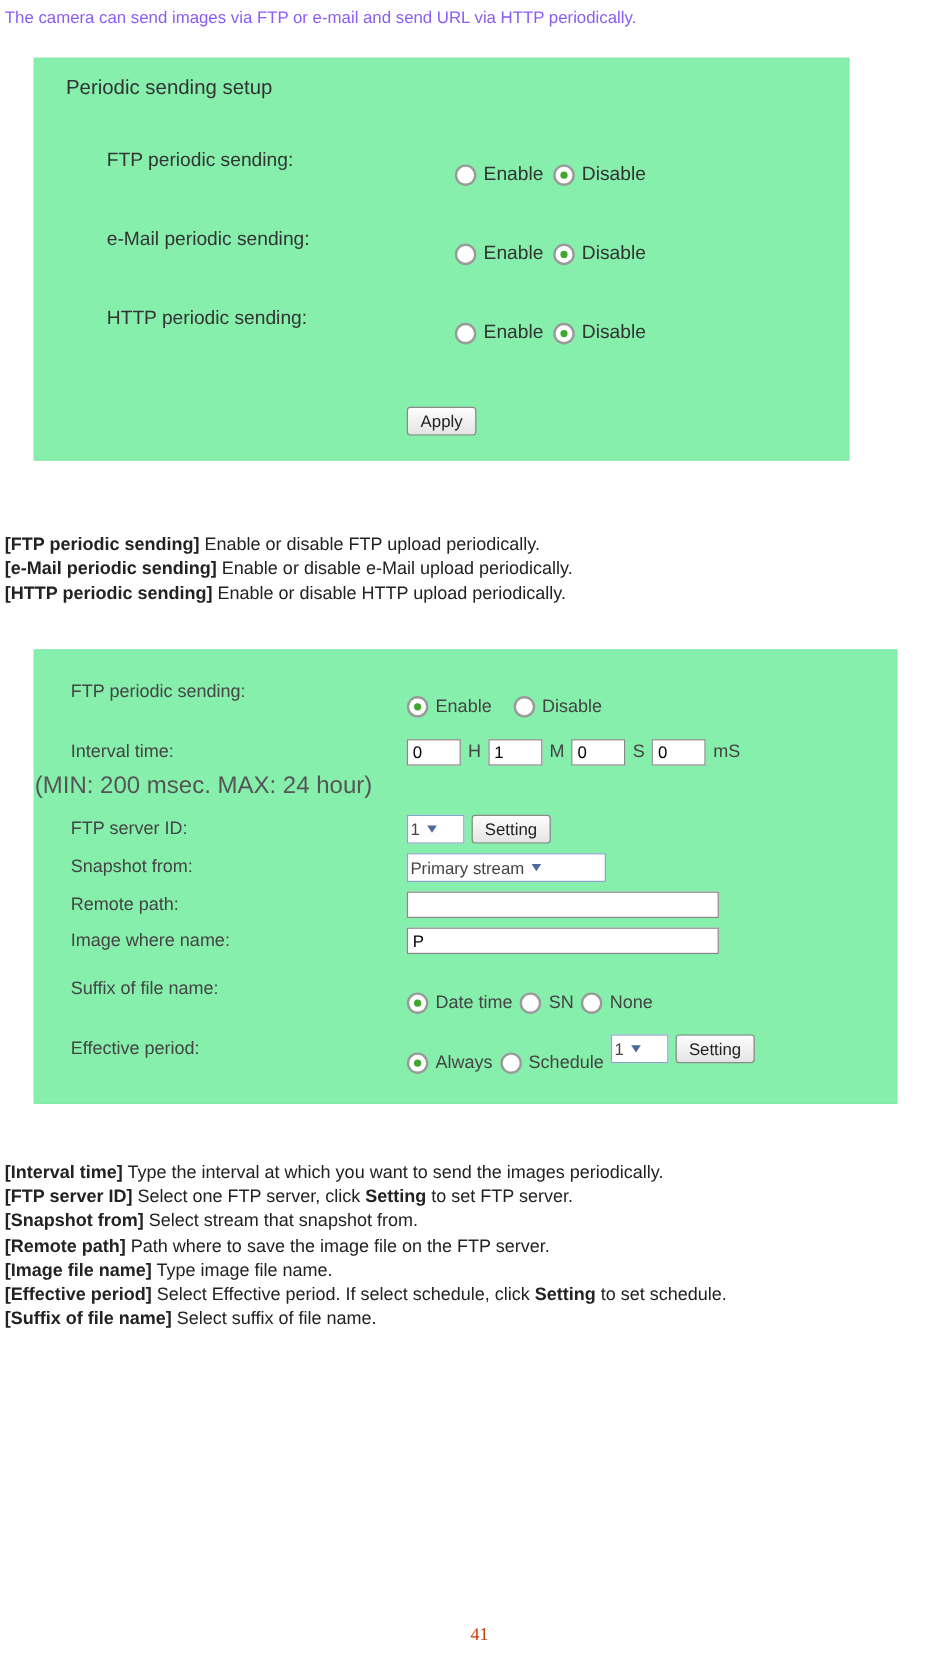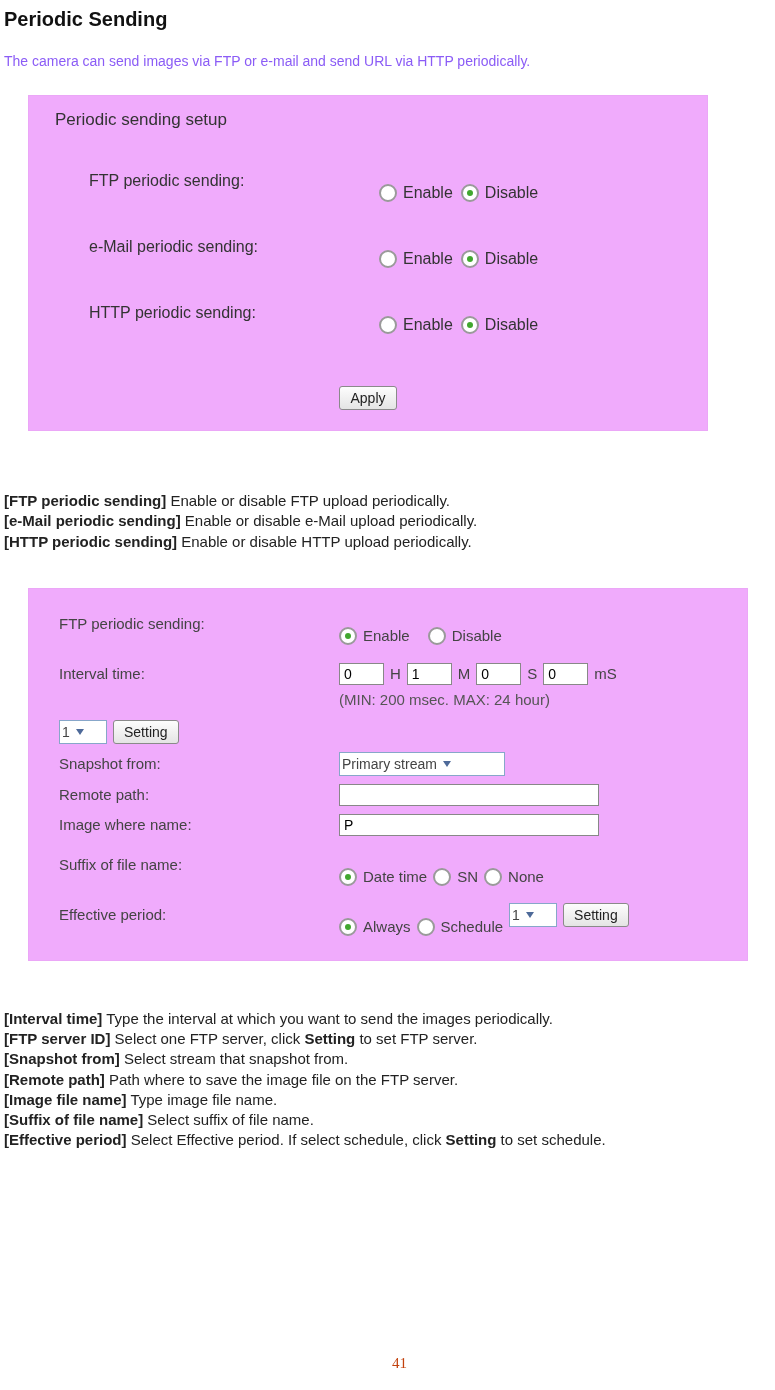--- a/index.html
+++ b/index.html
@@ -1,20 +1,20 @@
 <!DOCTYPE html>
 <html><head>
 <meta charset="utf-8">
 <style>
   html,body{margin:0;padding:0;background:#fff;color:#222;font-family:Arial,Helvetica,sans-serif;}
   .page{width:775px;min-height:1390px;margin:0 auto;padding:6px 14px 0 4px;box-sizing:border-box;position:relative;}
   h1{font-size:20px;font-weight:bold;margin:2px 0 22px 0;color:#111;}
   p.intro{font-size:14px;margin:0 0 26px 0;color:#8b5cf6;}
   
-  .fig{border:1px solid rgba(0,0,0,0.02);background:#f0abfc;margin-left:24px;box-sizing:border-box;}
+  .fig{border:1px solid rgba(0,0,0,0.02);background:#86efac;margin-left:24px;box-sizing:border-box;}
   .fig1{width:680px;padding:10px 0 20px 0;}
   .fig-title{font-family:Verdana,Geneva,sans-serif;font-size:17px;color:#333;padding:4px 0 18px 26px;}
   .row1{display:flex;align-items:center;padding:12px 0 12px 60px;}
   .row1-label{font-family:Verdana,Geneva,sans-serif;font-size:16px;color:#333;width:290px;}
   .radios{display:flex;align-items:center;gap:8px;font-family:Verdana,Geneva,sans-serif;font-size:16px;color:#333;}
   .radio{display:inline-flex;align-items:center;gap:6px;margin-top:24px;}
   .r-outer{width:14px;height:14px;border:2px solid #9a9a9a;border-radius:50%;display:inline-flex;align-items:center;justify-content:center;background:#fff;}
   .r-checked .r-inner{width:6px;height:6px;border-radius:50%;background:#41a72f;}
   .apply-row{display:flex;justify-content:center;padding-top:40px;}
   .btn{font-family:Tahoma,Geneva,sans-serif;font-size:14px;color:#222;border:1px solid #8a8a8a;border-radius:3px;padding:3px 10px;background:linear-gradient(#fdfdfd,#e4e4e4);}
@@ -23,29 +23,28 @@
   .bold{font-weight:bold;}
   
   .fig2{width:720px;margin-top:36px;padding:6px 0 20px 0;}
   .row2{display:flex;align-items:center;padding:4px 0 4px 30px;font-family:Verdana,Geneva,sans-serif;font-size:15px;color:#444;}
   .row2-label{width:280px;}
   .ctrl{display:flex;align-items:center;gap:6px;}
   .input{border:1px solid #888;background:#fff;font-family:Verdana,Geneva,sans-serif;font-size:14px;padding:2px 4px;box-sizing:border-box;}
   .w-small{width:45px;} .w-med{width:260px;} .w-sel{width:42px;}
   .sel{border:1px solid #87a7c9;background:#fff;font-family:Verdana,Geneva,sans-serif;font-size:14px;padding:0 2px;height:22px;display:inline-flex;align-items:center;}
   .sel .tri{display:inline-block;margin-left:6px;width:0;height:0;border-left:4px solid transparent;border-right:4px solid transparent;border-top:6px solid #4e6a99;}
-  .hint{font-family:Verdana,Geneva,sans-serif;font-size:15px;color:#555;margin-left:310px;padding:2px 0 8px 0;}
+  .hint{font-family:Verdana,Geneva,sans-serif;font-size:20px;color:#555;padding:2px 0 8px 0;}
   .spacer{height:10px;}
   .footer-num{position:absolute;bottom:18px;left:12px;width:775px;text-align:center;font-family:"Times New Roman",serif;font-size:15px;color:#c2410c;}
 </style>
 </head>
 <body>
 
 <div class="page">
-  <h1>Periodic Sending</h1>
   <p class="intro">The camera can send images via FTP or e-mail and send URL via HTTP periodically.</p>
 
   <div class="fig fig1">
     <div class="fig-title">Periodic sending setup</div>
 
     <div class="row1">
       <div class="row1-label">FTP periodic sending:</div>
       <div class="radios">
         <span class="radio">
             <span class="r-outer"></span>
@@ -131,20 +130,21 @@
         <span>M</span>
         <input class="input w-small" value="0" style="">
         <span>S</span>
         <input class="input w-small" value="0" style="">
         <span>mS</span>
       </div>
     </div>
     <div class="hint">(MIN: 200 msec. MAX: 24 hour)</div>
 
     <div class="row2">
+      <div class="row2-label">FTP server ID:</div>
       <div class="ctrl">
         <span class="sel w-sel">
             <span>1</span>
             <span class="tri"></span>
           </span>
         <span class="btn">Setting</span>
       </div>
     </div>
 
     <div class="row2">
@@ -212,18 +212,18 @@
       </div>
     </div>
   </div>
 
   <div class="desc-block" style="margin-top:48px;">
     <p class="line"><span class="bold">[Interval time]</span><span> Type the interval at which you want to send the images periodically.</span></p>
     <p class="line"><span class="bold">[FTP server ID]</span><span> Select one FTP server, click </span><span class="bold">Setting</span><span> to set FTP server.</span></p>
     <p class="line"><span class="bold">[Snapshot from]</span><span> Select stream that snapshot from.</span></p>
     <p class="line"><span class="bold">[Remote path]</span><span> Path where to save the image file on the FTP server.</span></p>
     <p class="line"><span class="bold">[Image file name]</span><span> Type image file name.</span></p>
+    <p class="line"><span class="bold">[Effective period]</span><span> Select Effective period. If select   schedule, click </span><span class="bold">Setting</span><span> to set schedule.</span></p>
     <p class="line"><span class="bold">[Suffix of file name]</span><span> Select suffix of file name.</span></p>
-    <p class="line"><span class="bold">[Effective period]</span><span> Select Effective period. If select   schedule, click </span><span class="bold">Setting</span><span> to set schedule.</span></p>
   </div>
 
   <div class="footer-num">41</div>
 </div>
 
 </body></html>

